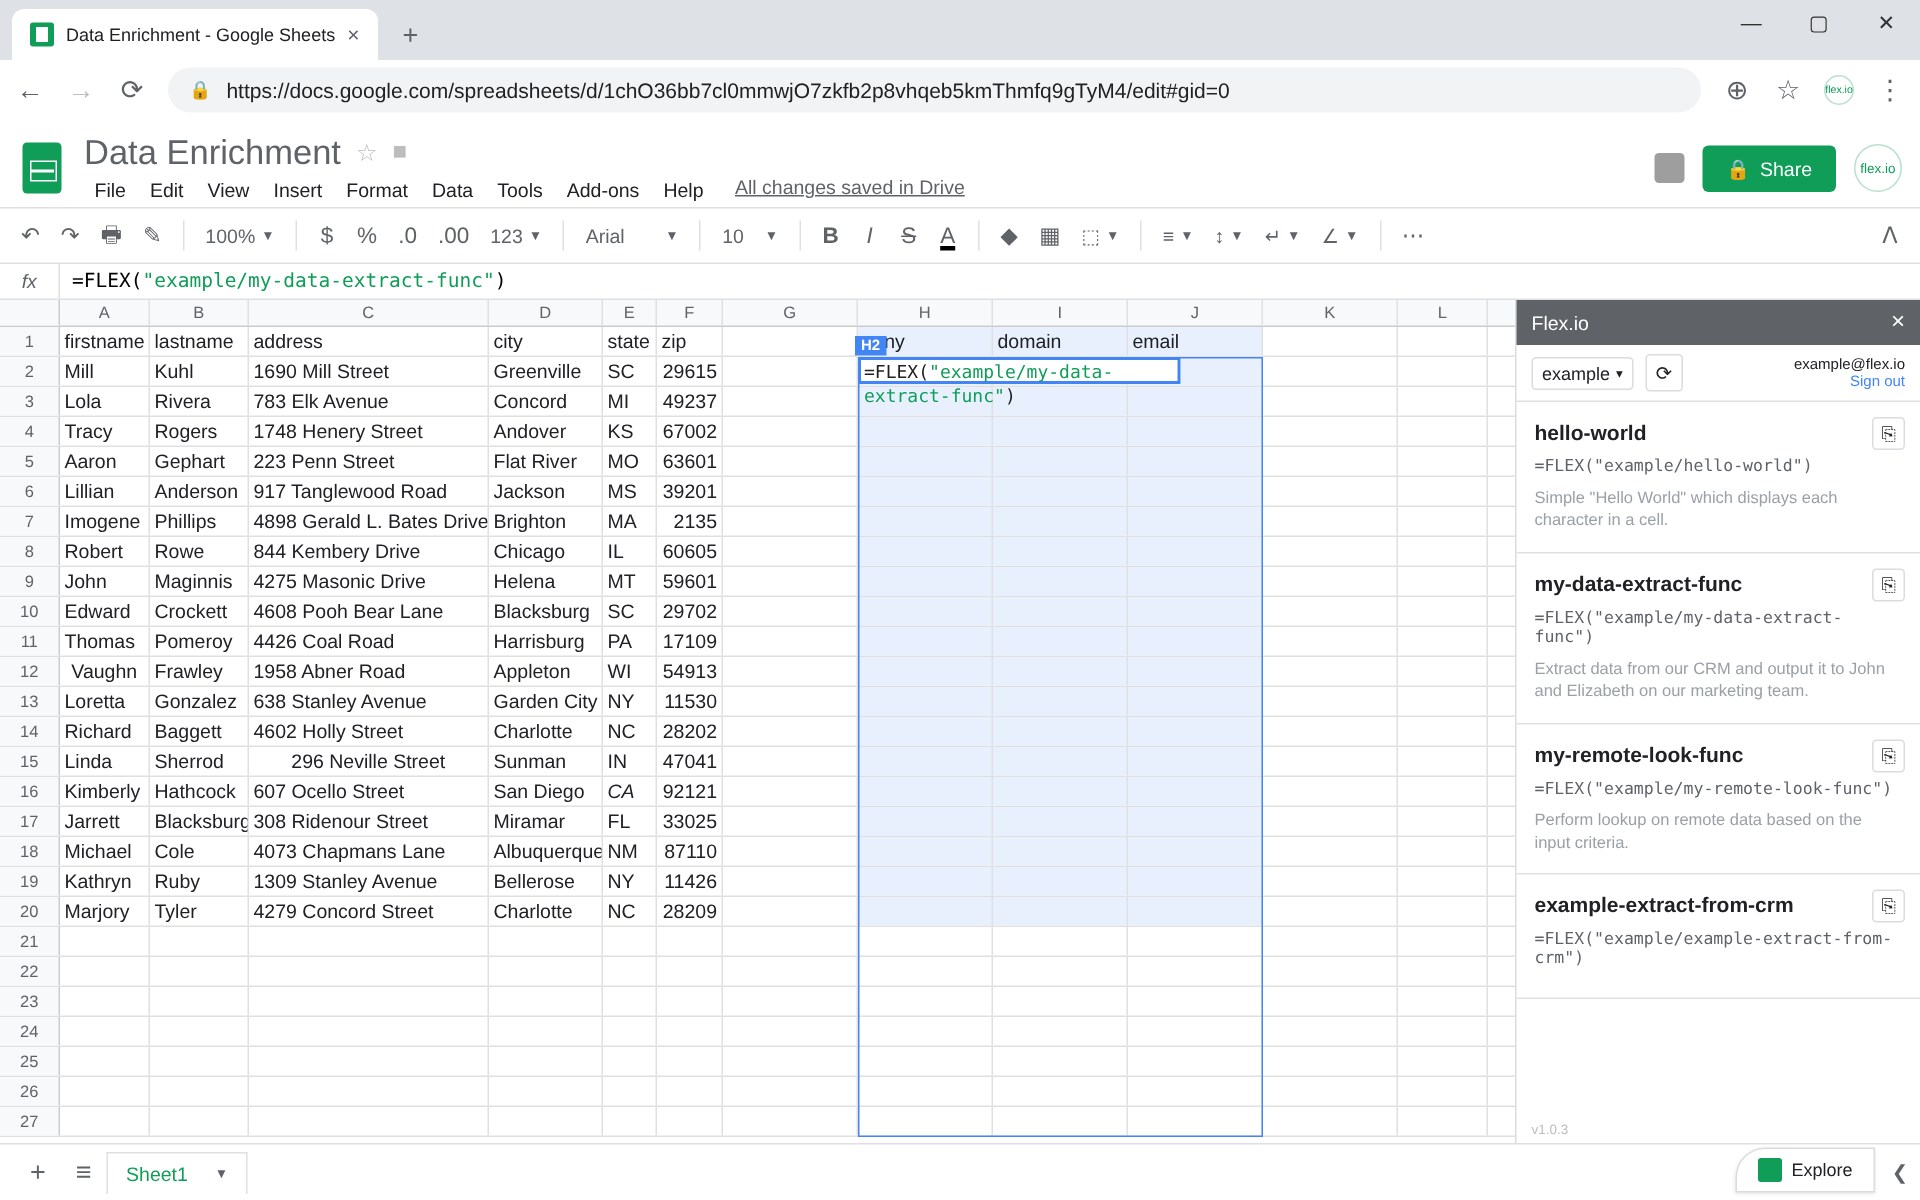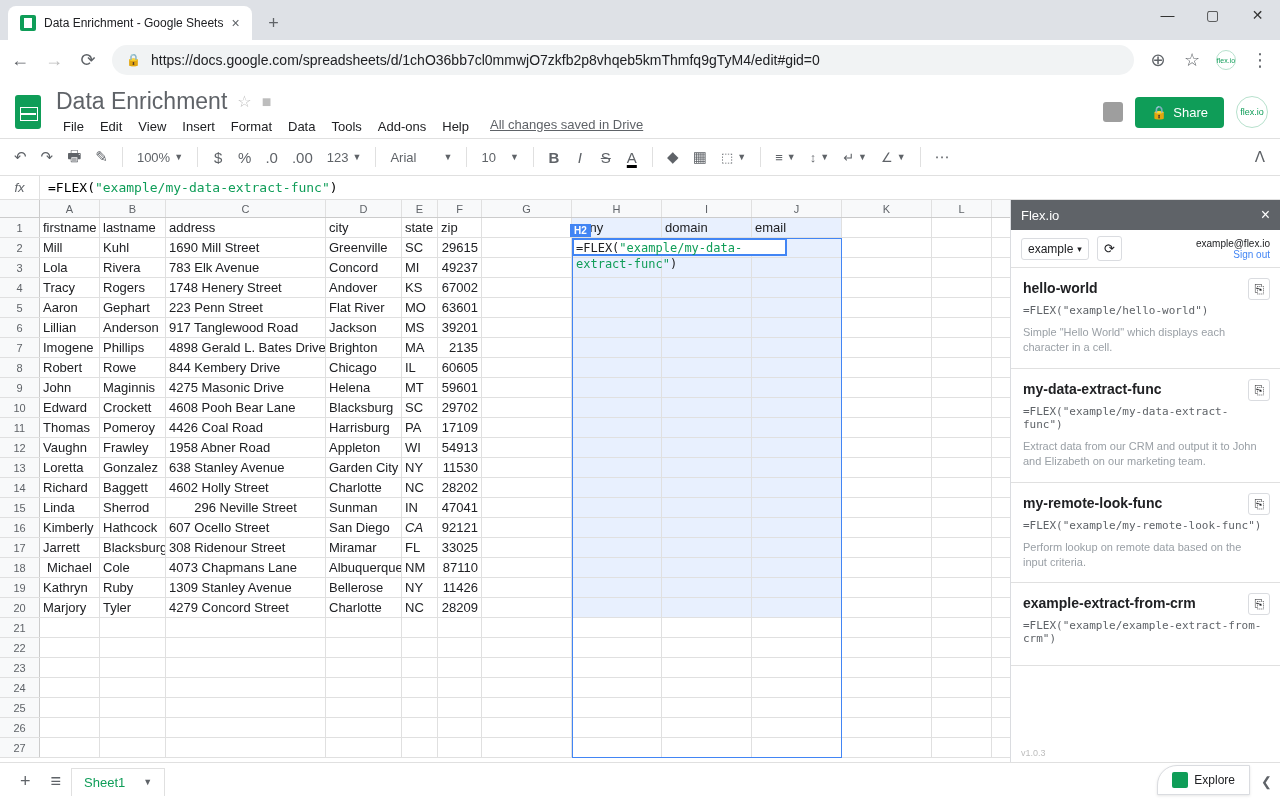--- a/index.html
+++ b/index.html
@@ -404,21 +404,21 @@
           <div class="cell cw-F num" style="width: 44px;">17109</div>
           <div class="cell cw-G" style="width: 90px;"></div>
           <div class="cell cw-H sel-range" style="width: 90px;"></div>
           <div class="cell cw-I sel-range" style="width: 90px;"></div>
           <div class="cell cw-J sel-range" style="width: 90px;"></div>
           <div class="cell cw-K" style="width: 90px;"></div>
           <div class="cell cw-L" style="width: 60px;"></div>
         </div>
         <div class="row">
           <div class="row-h">12</div>
-          <div class="cell cw-A" style="width: 60px;">Vaughn</div>
+          <div class="cell cw-A" style="width: 60px; text-align: center;">Vaughn</div>
           <div class="cell cw-B" style="width: 66px;">Frawley</div>
           <div class="cell cw-C" style="width: 160px;">1958 Abner Road</div>
           <div class="cell cw-D" style="width: 76px;">Appleton</div>
           <div class="cell cw-E" style="width: 36px;">WI</div>
           <div class="cell cw-F num" style="width: 44px;">54913</div>
           <div class="cell cw-G" style="width: 90px;"></div>
           <div class="cell cw-H sel-range" style="width: 90px;"></div>
           <div class="cell cw-I sel-range" style="width: 90px;"></div>
           <div class="cell cw-J sel-range" style="width: 90px;"></div>
           <div class="cell cw-K" style="width: 90px;"></div>
@@ -494,21 +494,21 @@
           <div class="cell cw-F num" style="width: 44px;">33025</div>
           <div class="cell cw-G" style="width: 90px;"></div>
           <div class="cell cw-H sel-range" style="width: 90px;"></div>
           <div class="cell cw-I sel-range" style="width: 90px;"></div>
           <div class="cell cw-J sel-range" style="width: 90px;"></div>
           <div class="cell cw-K" style="width: 90px;"></div>
           <div class="cell cw-L" style="width: 60px;"></div>
         </div>
         <div class="row">
           <div class="row-h">18</div>
-          <div class="cell cw-A" style="width: 60px; text-align: center;">Michael</div>
+          <div class="cell cw-A" style="width: 60px;">Michael</div>
           <div class="cell cw-B" style="width: 66px;">Cole</div>
           <div class="cell cw-C" style="width: 160px;">4073 Chapmans Lane</div>
           <div class="cell cw-D" style="width: 76px;">Albuquerque</div>
           <div class="cell cw-E" style="width: 36px;">NM</div>
           <div class="cell cw-F num" style="width: 44px;">87110</div>
           <div class="cell cw-G" style="width: 90px;"></div>
           <div class="cell cw-H sel-range" style="width: 90px;"></div>
           <div class="cell cw-I sel-range" style="width: 90px;"></div>
           <div class="cell cw-J sel-range" style="width: 90px;"></div>
           <div class="cell cw-K" style="width: 90px;"></div>

